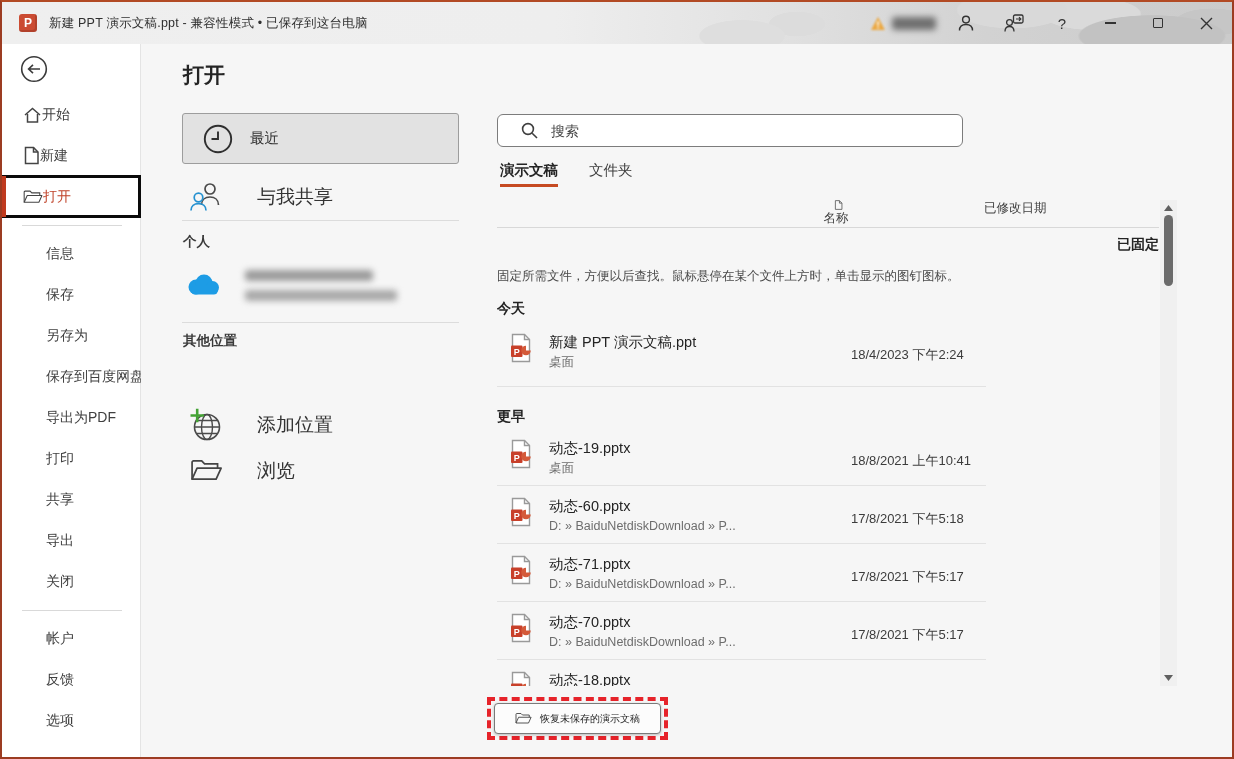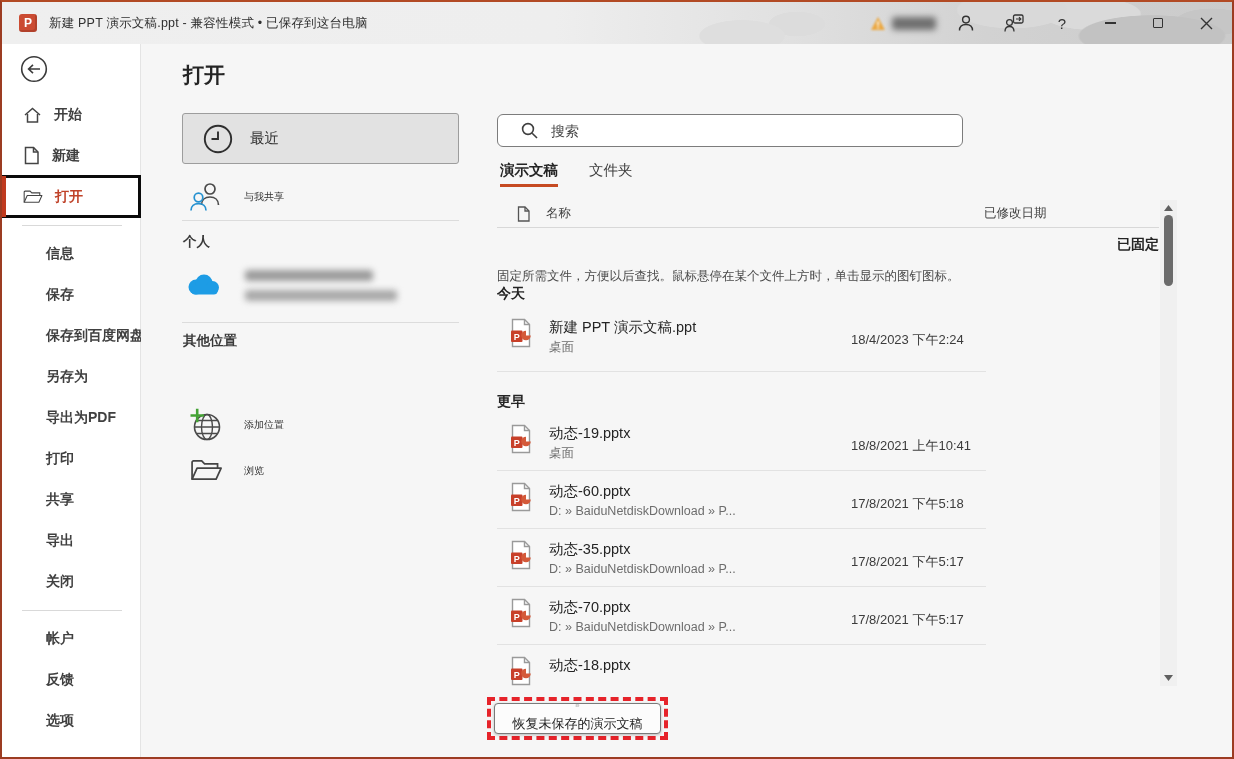--- a/index.html
+++ b/index.html
@@ -36,67 +36,67 @@
   .blur-name{ width:44px; height:13px; background:#6f6f6f; border-radius:3px; filter:blur(3px); }
   .tb-icons{ position:absolute; left:940px; top:0; height:42px; display:flex; }
   .tb-btn{ width:48px; height:42px; display:flex; align-items:center; justify-content:center; color:#333; }
   .tb-btn.help{ font-size:15px; }
   .ctl-min{ width:11px; height:2px; background:#333; }
   .ctl-max{ width:10px; height:10px; border:1.4px solid #333; border-radius:1px; }
   
   .sidebar{ position:absolute; left:0; top:42px; width:139px; height:713px;
     background:#ffffff; border-right:1px solid #e4e4e4; }
   .back-wrap{ height:50px; display:flex; align-items:center; padding-left:18px; }
-  .side-item{ position:relative; height:41px; display:flex; align-items:center; padding-left:21px; gap:12px;
-    font-size:14px; color:#404040; cursor:default;font-weight:bold; }
+  .side-item{ position:relative; height:41px; display:flex; align-items:center; padding-left:21px; 
+    font-size:14px; color:#404040; cursor:default; }
   .side-item .lbl{ white-space:nowrap; }
   .side-item.selected{ outline:3px solid #0a0a0a; outline-offset:-2px; }
   .side-item.selected .lbl{ color:#c0432a; }
   .side-item.selected::before{ content:""; position:absolute; left:0; top:0; bottom:0; width:4px; background:#c03a1e; }
   .side-item.textonly{ padding-left:44px; }
   .side-sep{ height:16px; position:relative; }
   .side-sep::after{ content:""; position:absolute; left:20px; right:18px; top:8px; border-top:1px solid #d9d9d9; }
   
   .backstage{ position:absolute; left:139px; top:42px; width:1091px; height:713px; background:#f6f6f6; }
   .page-title{ position:absolute; left:42px; top:17px; font-size:21px; font-weight:bold; color:#242424; }
   .recent-btn{ position:absolute; left:41px; top:69px; width:277px; height:51px;
     background:#e2e2e2; border:1px solid #9d9d9d; border-radius:3px;
     display:flex; align-items:center; }
   .recent-btn .picon{ margin-left:19px; }
   .recent-btn .lbl{ margin-left:16px; font-size:14.5px; color:#303030; }
   .place-row{ position:absolute; left:41px; width:277px; height:45px; display:flex; align-items:center; }
   .place-row .picon{ width:42px; margin-left:3px; display:flex; justify-content:center; }
-  .place-row .lbl{ margin-left:17px; font-size:10px; color:#333; }
+  .place-row .lbl{ margin-left:30px; font-size:19px; color:#333; }
   .col-sep{ position:absolute; left:41px; width:277px; border-top:1px solid #dcdcdc; }
   .sec-hdr{ position:absolute; left:42px; font-size:13.5px; font-weight:bold; color:#3a3a3a; }
   .onedrive{ position:absolute; left:42px; top:212px; width:276px; height:58px; display:flex; align-items:center; }
   .blur-lines{ margin-left:22px; display:flex; flex-direction:column; gap:9px; }
   .bl1{ width:128px; height:11px; background:#9a9a9a; border-radius:3px; filter:blur(3px); }
   .bl2{ width:152px; height:11px; background:#a8a8a8; border-radius:3px; filter:blur(3px); }
   
   .searchbox{ position:absolute; left:356px; top:70px; width:466px; height:33px;
     background:#fff; border:1px solid #7c7c7c; border-radius:6px; display:flex; align-items:center; }
   .searchbox svg{ margin-left:23px; }
   .searchbox input{ flex:1; height:100%; border:none; outline:none; background:transparent;
     font-size:14px; color:#333; padding-left:13px; font-family:"Liberation Sans",sans-serif; }
   .searchbox input::placeholder{ color:#474747; opacity:1; }
   .tabs{ position:absolute; left:359px; top:117px; display:flex; gap:31px; }
   .tab{ font-size:14.5px; color:#3d3d3d; padding-bottom:7px; position:relative; }
   .tab.selected{ font-weight:bold; color:#242424; }
   .tab.selected::after{ content:""; position:absolute; left:0; right:0; bottom:0; height:3px; background:#c64a22; }
   .filelist{ position:absolute; left:356px; top:156px; width:662px; height:486px; overflow:hidden; }
-  .colhdr{ height:27px; display:flex; align-items:center; position:relative; }
+  .colhdr{ height:27px; display:flex; align-items:center; position:relative;flex-direction:column; }
   .colhdr .dicon{ margin-left:20px; }
   .colhdr .cname{ margin-left:16px; font-size:12.5px; color:#3f3f3f; }
   .colhdr .cmod{ position:absolute; left:487px; font-size:12.5px; color:#3f3f3f; }
   .hdr-sep{ border-top:1px solid #d8d8d8; }
   .pin-title{ margin-top:8px; font-size:14px; font-weight:bold; color:#242424;text-align:right; }
   .pin-desc{ margin-top:14px; font-size:12.5px; color:#4a4a4a; }
   .grp-title{ font-size:14px; font-weight:bold; color:#242424; height:20px; }
-  .g-today{ }
+  .g-today{ margin-top:15px; }
   .g-earlier{ margin-top:21px; }
   .frow{ position:relative; display:flex; align-items:flex-start; }
   .frow .ficon{ margin-left:12px; margin-right:16px; flex:none; }
   .fname{ font-size:14.5px; color:#242424; line-height:19px; white-space:nowrap; }
   .floc{ font-size:12.5px; color:#6d6d6d; line-height:17px; margin-top:2px; white-space:nowrap; }
   .fdate{ position:absolute; left:354px; top:13px; font-size:13px; color:#3c3c3c; white-space:nowrap; }
   .today-row{ margin-top:13px; height:45px; }
   .short-sep{ width:489px; border-top:1px solid #e2e2e2; }
   .today-sep{ margin-top:8px; }
   .row-block{ position:relative; height:58px; padding-top:11px; }
@@ -106,21 +106,21 @@
   .vscroll{ position:absolute; left:1019px; top:156px; width:17px; height:486px; background:#f0f0f0; }
   .varrow{ position:absolute; left:0; width:17px; height:16px; display:flex; align-items:center; justify-content:center; }
   .vthumb{ position:absolute; left:4px; top:15px; width:9px; height:71px; background:#6b6b6b; border-radius:4.5px; }
   
   .recover-annot{ position:absolute; left:346px; top:653px; width:181px; height:43px;
     border:4px dashed #e6232a; }
   .recover-btn{ position:absolute; left:353px; top:659px; width:167px; height:31px;
     background:#fcfcfc; border:1px solid #7a7a7a; border-radius:4px;
     box-shadow:0 1px 3px rgba(0,0,0,.25);
     display:flex; align-items:center; justify-content:center; gap:8px;
-    font-size:13px; color:#242424; white-space:nowrap;flex-direction:column; }
+    font-size:10px; color:#242424; white-space:nowrap; }
   svg{ display:block; }
 </style>
 </head>
 <body>
 
 <svg width="0" height="0" style="position:absolute">
   <defs>
     <symbol id="sym-ppt" viewBox="0 0 24 30">
       <path d="M3.5 1.5 h12 l5 5 v22 h-17 z" fill="#ffffff" stroke="#9a9a9a" stroke-width="1.4"></path>
       <path d="M15.5 1.5 v5 h5" fill="none" stroke="#9a9a9a" stroke-width="1.4"></path>
@@ -212,24 +212,24 @@
 
     <div class="side-sep"></div>
 
     <div class="side-item textonly">
         <span class="lbl">信息</span>
       </div>
     <div class="side-item textonly">
         <span class="lbl">保存</span>
       </div>
     <div class="side-item textonly">
+        <span class="lbl">另存为</span>
+      </div>
+    <div class="side-item textonly">
         <span class="lbl">保存到百度网盘</span>
-      </div>
-    <div class="side-item textonly">
-        <span class="lbl">另存为</span>
       </div>
     <div class="side-item textonly">
         <span class="lbl">导出为PDF</span>
       </div>
     <div class="side-item textonly">
         <span class="lbl">打印</span>
       </div>
     <div class="side-item textonly">
         <span class="lbl">共享</span>
       </div>
@@ -389,21 +389,21 @@
         </div>
         <div class="short-sep rsep"></div>
       </div>
 
       <div class="row-block">
         <div class="frow">
           <svg class="ficon" width="24" height="30" viewBox="0 0 24 30">
               <use href="#sym-ppt"></use>
             </svg>
           <div>
-            <div class="fname">动态-35.pptx</div>
+            <div class="fname">动态-71.pptx</div>
             <div class="floc">D: » BaiduNetdiskDownload » P...</div>
           </div>
           <div class="fdate">17/8/2021 下午5:17</div>
         </div>
         <div class="short-sep rsep"></div>
       </div>
 
       <div class="row-block">
         <div class="frow">
           <svg class="ficon" width="24" height="30" viewBox="0 0 24 30">

